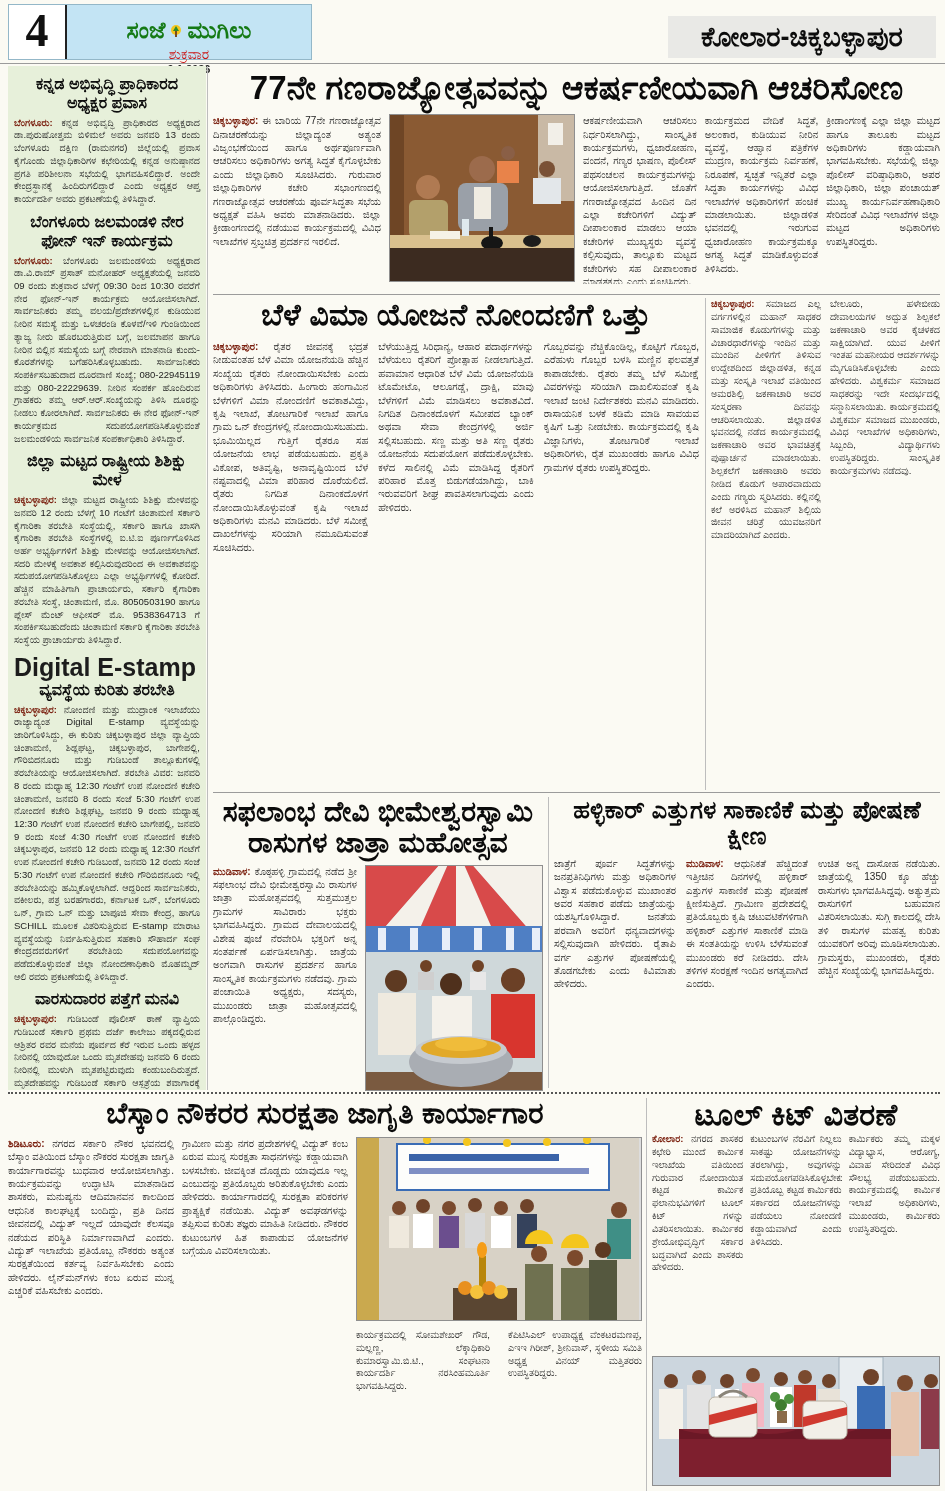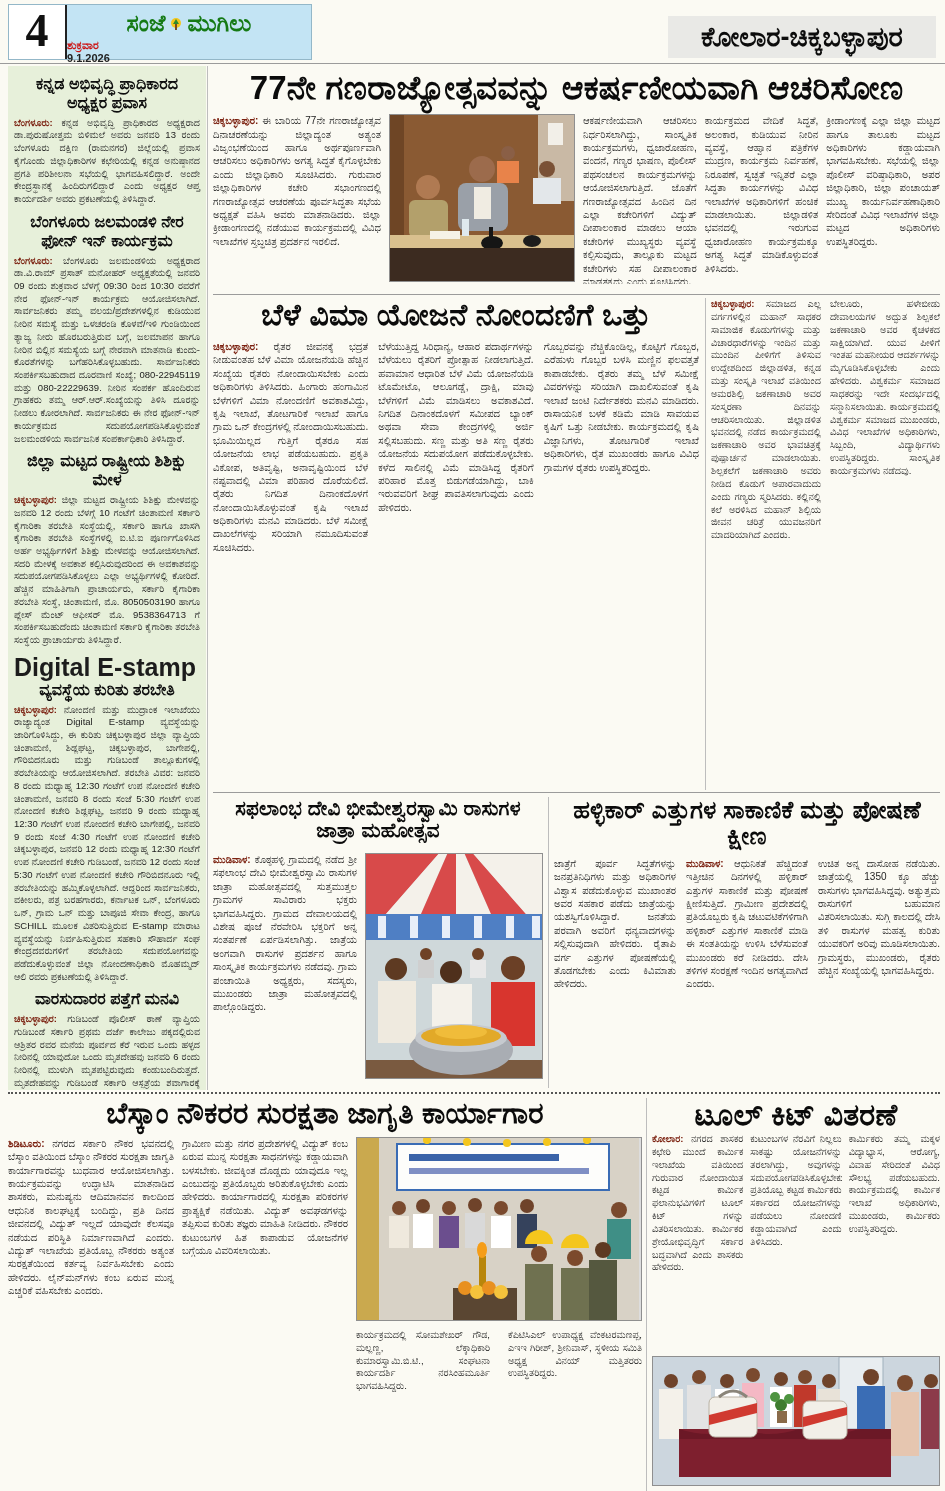--- a/index.html
+++ b/index.html
@@ -3,23 +3,23 @@
 <meta charset="utf-8">
 <title>Sanje Mugilu - Page 4</title>
 <style>
   *{box-sizing:border-box;margin:0;padding:0}
   html,body{background:#9a9a9a;font-family:"Liberation Sans",sans-serif}
   #page{position:relative;width:945px;height:1491px;background:#fbfaf3;margin:0 auto;overflow:hidden;color:#1c1c1c}
   .abs{position:absolute}
   
   #hd-left{left:8px;top:4px;width:304px;height:56px;background:#c3e4f4;border:1px solid #93b7c8;display:flex}
   #pgnum{width:58px;height:100%;background:#fff;border-right:2px solid #222;font:700 46px "Liberation Serif",serif;color:#111;text-align:center;line-height:52px}
-  #mast{flex:1;padding-top:7px}
+  #mast{flex:1;text-align:center;padding-top:14px}
   #mast-title{color:#157a15;font-size:23px;font-weight:800;display:flex;align-items:center;justify-content:center;gap:3px;line-height:1}
-  #weekday{color:#cc1414;font-size:11px;font-weight:700;margin-top:4px}
+  #weekday{color:#cc1414;font-size:14px;font-weight:400;margin-top:4px}
   #pdate{color:#222;font-size:11px;font-weight:700}
   #hd-right{left:668px;top:16px;width:268px;height:42px;background:#e9e9e6;font-size:27px;font-weight:800;text-align:center;line-height:42px;color:#0c0c0c}
   .hrule{border-top:1px solid #9b9b9b;height:0}
   .vrule{border-left:1px solid #bdbdbd;width:0}
   .dotted{border-top:2px dotted #555;height:0}
   
   #leftcol{left:8px;top:66px;width:198px;height:1024px;background:#e7f0da;padding:2px 6px;overflow:hidden}
   .lc-h{font-size:16px;font-weight:800;text-align:center;line-height:1.18;margin:7px 0 4px;color:#0d0d0d}
   .lc-h-en{font-size:25px;font-weight:700;text-align:left;line-height:1;margin-top:8px}
   .lc-b{font-size:9.5px;line-height:1.34;text-align:justify;color:#222}
@@ -129,21 +129,21 @@
 
   <div class="abs" style="left:711px;top:298px;width:229px;height:492px">
     <div class="cols" style="gap:9px;height:424px">
       <div class="col" style="flex:1;font-size:9.6px"><b class="dl">ಚಿಕ್ಕಬಳ್ಳಾಪುರ:</b> <span>ಸಮಾಜದ ಎಲ್ಲ ವರ್ಗಗಳಲ್ಲಿನ ಮಹಾನ್ ಸಾಧಕರ ಸಾಮಾಜಿಕ ಕೊಡುಗೆಗಳನ್ನು ಮತ್ತು ವಿಚಾರಧಾರೆಗಳನ್ನು ಇಂದಿನ ಮತ್ತು ಮುಂದಿನ ಪೀಳಿಗೆಗೆ ತಿಳಿಸುವ ಉದ್ದೇಶದಿಂದ ಜಿಲ್ಲಾಡಳಿತ, ಕನ್ನಡ ಮತ್ತು ಸಂಸ್ಕೃತಿ ಇಲಾಖೆ ವತಿಯಿಂದ ಅಮರಶಿಲ್ಪಿ ಜಕಣಾಚಾರಿ ಅವರ ಸಂಸ್ಮರಣಾ ದಿನವನ್ನು ಆಚರಿಸಲಾಯಿತು. ಜಿಲ್ಲಾಡಳಿತ ಭವನದಲ್ಲಿ ನಡೆದ ಕಾರ್ಯಕ್ರಮದಲ್ಲಿ ಜಕಣಾಚಾರಿ ಅವರ ಭಾವಚಿತ್ರಕ್ಕೆ ಪುಷ್ಪಾರ್ಚನೆ ಮಾಡಲಾಯಿತು. ಶಿಲ್ಪಕಲೆಗೆ ಜಕಣಾಚಾರಿ ಅವರು ನೀಡಿದ ಕೊಡುಗೆ ಅಪಾರವಾದುದು ಎಂದು ಗಣ್ಯರು ಸ್ಮರಿಸಿದರು. ಕಲ್ಲಿನಲ್ಲಿ ಕಲೆ ಅರಳಿಸಿದ ಮಹಾನ್ ಶಿಲ್ಪಿಯ ಜೀವನ ಚರಿತ್ರೆ ಯುವಜನರಿಗೆ ಮಾದರಿಯಾಗಿದೆ ಎಂದರು.</span></div>
       <div class="col" style="flex:1;font-size:9.6px">ಬೇಲೂರು, ಹಳೇಬೀಡು ದೇವಾಲಯಗಳ ಅದ್ಭುತ ಶಿಲ್ಪಕಲೆ ಜಕಣಾಚಾರಿ ಅವರ ಕೈಚಳಕದ ಸಾಕ್ಷಿಯಾಗಿದೆ. ಯುವ ಪೀಳಿಗೆ ಇಂತಹ ಮಹನೀಯರ ಆದರ್ಶಗಳನ್ನು ಮೈಗೂಡಿಸಿಕೊಳ್ಳಬೇಕು ಎಂದು ಹೇಳಿದರು. ವಿಶ್ವಕರ್ಮ ಸಮಾಜದ ಸಾಧಕರನ್ನು ಇದೇ ಸಂದರ್ಭದಲ್ಲಿ ಸನ್ಮಾನಿಸಲಾಯಿತು. ಕಾರ್ಯಕ್ರಮದಲ್ಲಿ ವಿಶ್ವಕರ್ಮ ಸಮಾಜದ ಮುಖಂಡರು, ವಿವಿಧ ಇಲಾಖೆಗಳ ಅಧಿಕಾರಿಗಳು, ಸಿಬ್ಬಂದಿ, ವಿದ್ಯಾರ್ಥಿಗಳು ಉಪಸ್ಥಿತರಿದ್ದರು. ಸಾಂಸ್ಕೃತಿಕ ಕಾರ್ಯಕ್ರಮಗಳು ನಡೆದವು.</div>
     </div>
   </div>
   <div class="abs hrule" style="left:213px;top:792px;width:727px"></div>
 
   <div class="abs" style="left:213px;top:797px;width:330px;height:291px">
-    <div class="hl" style="font-size:20px;margin-bottom:12px">ಸಫಲಾಂಭ ದೇವಿ ಭೀಮೇಶ್ವರಸ್ವಾಮಿ ರಾಸುಗಳ ಜಾತ್ರಾ ಮಹೋತ್ಸವ</div>
+    <div class="hl" style="font-size:28px;margin-bottom:6px">ಸಫಲಾಂಭ ದೇವಿ ಭೀಮೇಶ್ವರಸ್ವಾಮಿ ರಾಸುಗಳ ಜಾತ್ರಾ ಮಹೋತ್ಸವ</div>
     <div class="cols" style="gap:8px;height:226px">
       <div class="col" style="width:144px;flex:none"><b class="dl">ಮುಡಿವಾಳ:</b> <span>ಕೊಠ್ಠಹಳ್ಳಿ ಗ್ರಾಮದಲ್ಲಿ ನಡೆದ ಶ್ರೀ ಸಫಲಾಂಭ ದೇವಿ ಭೀಮೇಶ್ವರಸ್ವಾಮಿ ರಾಸುಗಳ ಜಾತ್ರಾ ಮಹೋತ್ಸವದಲ್ಲಿ ಸುತ್ತಮುತ್ತಲ ಗ್ರಾಮಗಳ ಸಾವಿರಾರು ಭಕ್ತರು ಭಾಗವಹಿಸಿದ್ದರು. ಗ್ರಾಮದ ದೇವಾಲಯದಲ್ಲಿ ವಿಶೇಷ ಪೂಜೆ ನೆರವೇರಿಸಿ ಭಕ್ತರಿಗೆ ಅನ್ನ ಸಂತರ್ಪಣೆ ಏರ್ಪಡಿಸಲಾಗಿತ್ತು. ಜಾತ್ರೆಯ ಅಂಗವಾಗಿ ರಾಸುಗಳ ಪ್ರದರ್ಶನ ಹಾಗೂ ಸಾಂಸ್ಕೃತಿಕ ಕಾರ್ಯಕ್ರಮಗಳು ನಡೆದವು. ಗ್ರಾಮ ಪಂಚಾಯಿತಿ ಅಧ್ಯಕ್ಷರು, ಸದಸ್ಯರು, ಮುಖಂಡರು ಜಾತ್ರಾ ಮಹೋತ್ಸವದಲ್ಲಿ ಪಾಲ್ಗೊಂಡಿದ್ದರು.</span></div>
       <div class="photo" style="flex:1;height:226px">
         <svg viewBox="0 0 180 226" width="180" height="226">
           <rect width="180" height="226" fill="#cfd8da"></rect>
           <polygon points="90,-20 0,0 0,60 20,60" fill="#d84a4a"></polygon>
           <polygon points="90,-20 20,60 55,60" fill="#f4f1ea"></polygon>
           <polygon points="90,-20 55,60 90,60" fill="#d84a4a"></polygon>
           <polygon points="90,-20 90,60 125,60" fill="#f4f1ea"></polygon>
           <polygon points="90,-20 125,60 160,60" fill="#d84a4a"></polygon>

